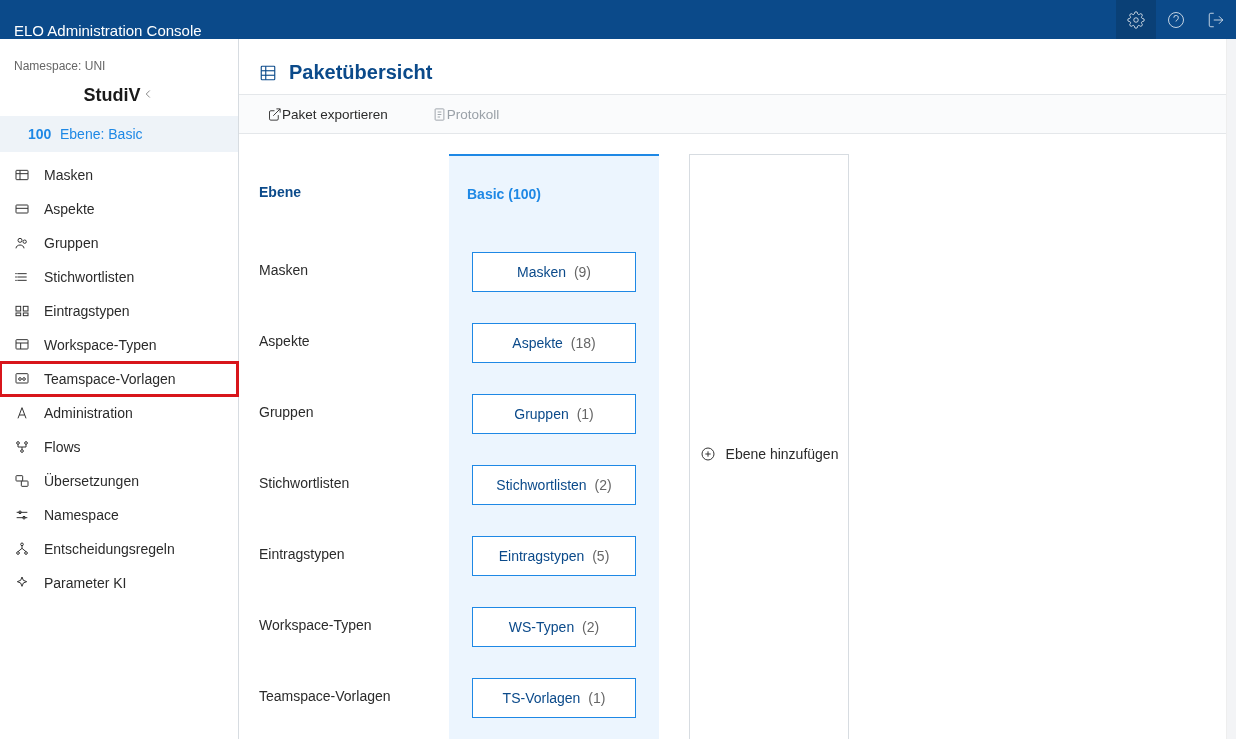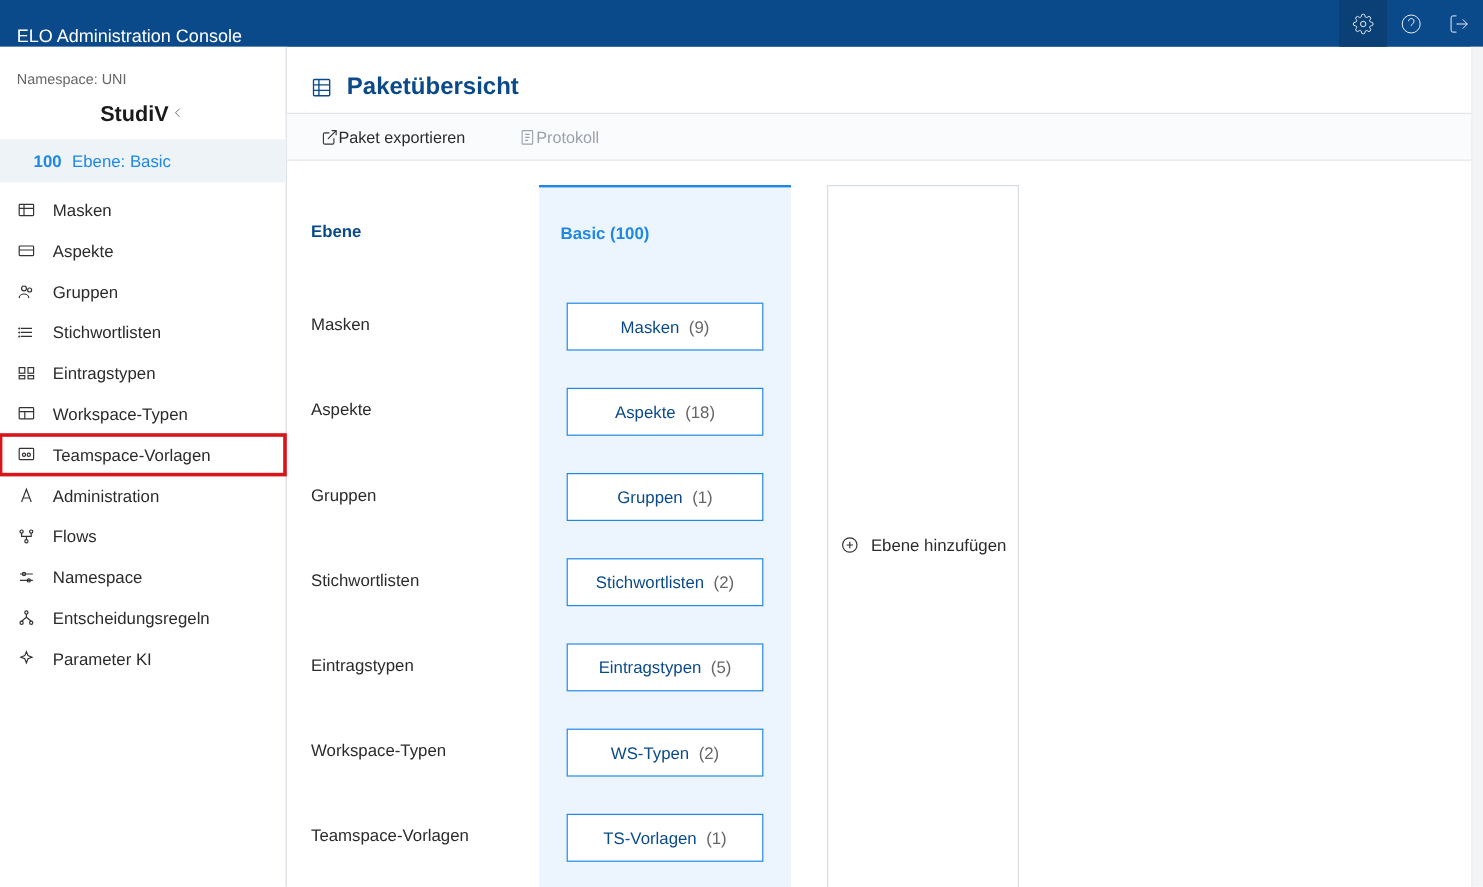--- a/index.html
+++ b/index.html
@@ -199,20 +199,29 @@
           <span class="nav-icon">
             <svg viewBox="0 0 24 24">
               <circle cx="6" cy="6" r="2"></circle>
               <circle cx="18" cy="6" r="2"></circle>
               <circle cx="12" cy="18" r="2"></circle>
               <path d="M6 8v4h12V8"></path>
               <line x1="12" y1="12" x2="12" y2="16"></line>
             </svg>
           </span>
           <span>Flows</span>
+        </div>
+        <div class="nav-item">
+          <span class="nav-icon">
+            <svg viewBox="0 0 24 24">
+              <rect x="3" y="4" width="10" height="8" rx="1"></rect>
+              <rect x="11" y="12" width="10" height="8" rx="1"></rect>
+            </svg>
+          </span>
+          <span>Übersetzungen</span>
         </div>
         <div class="nav-item">
           <span class="nav-icon">
             <svg viewBox="0 0 24 24">
               <line x1="4" y1="8" x2="20" y2="8"></line>
               <line x1="4" y1="16" x2="20" y2="16"></line>
               <circle cx="9" cy="8" r="2"></circle>
               <circle cx="15" cy="16" r="2"></circle>
             </svg>
           </span>

